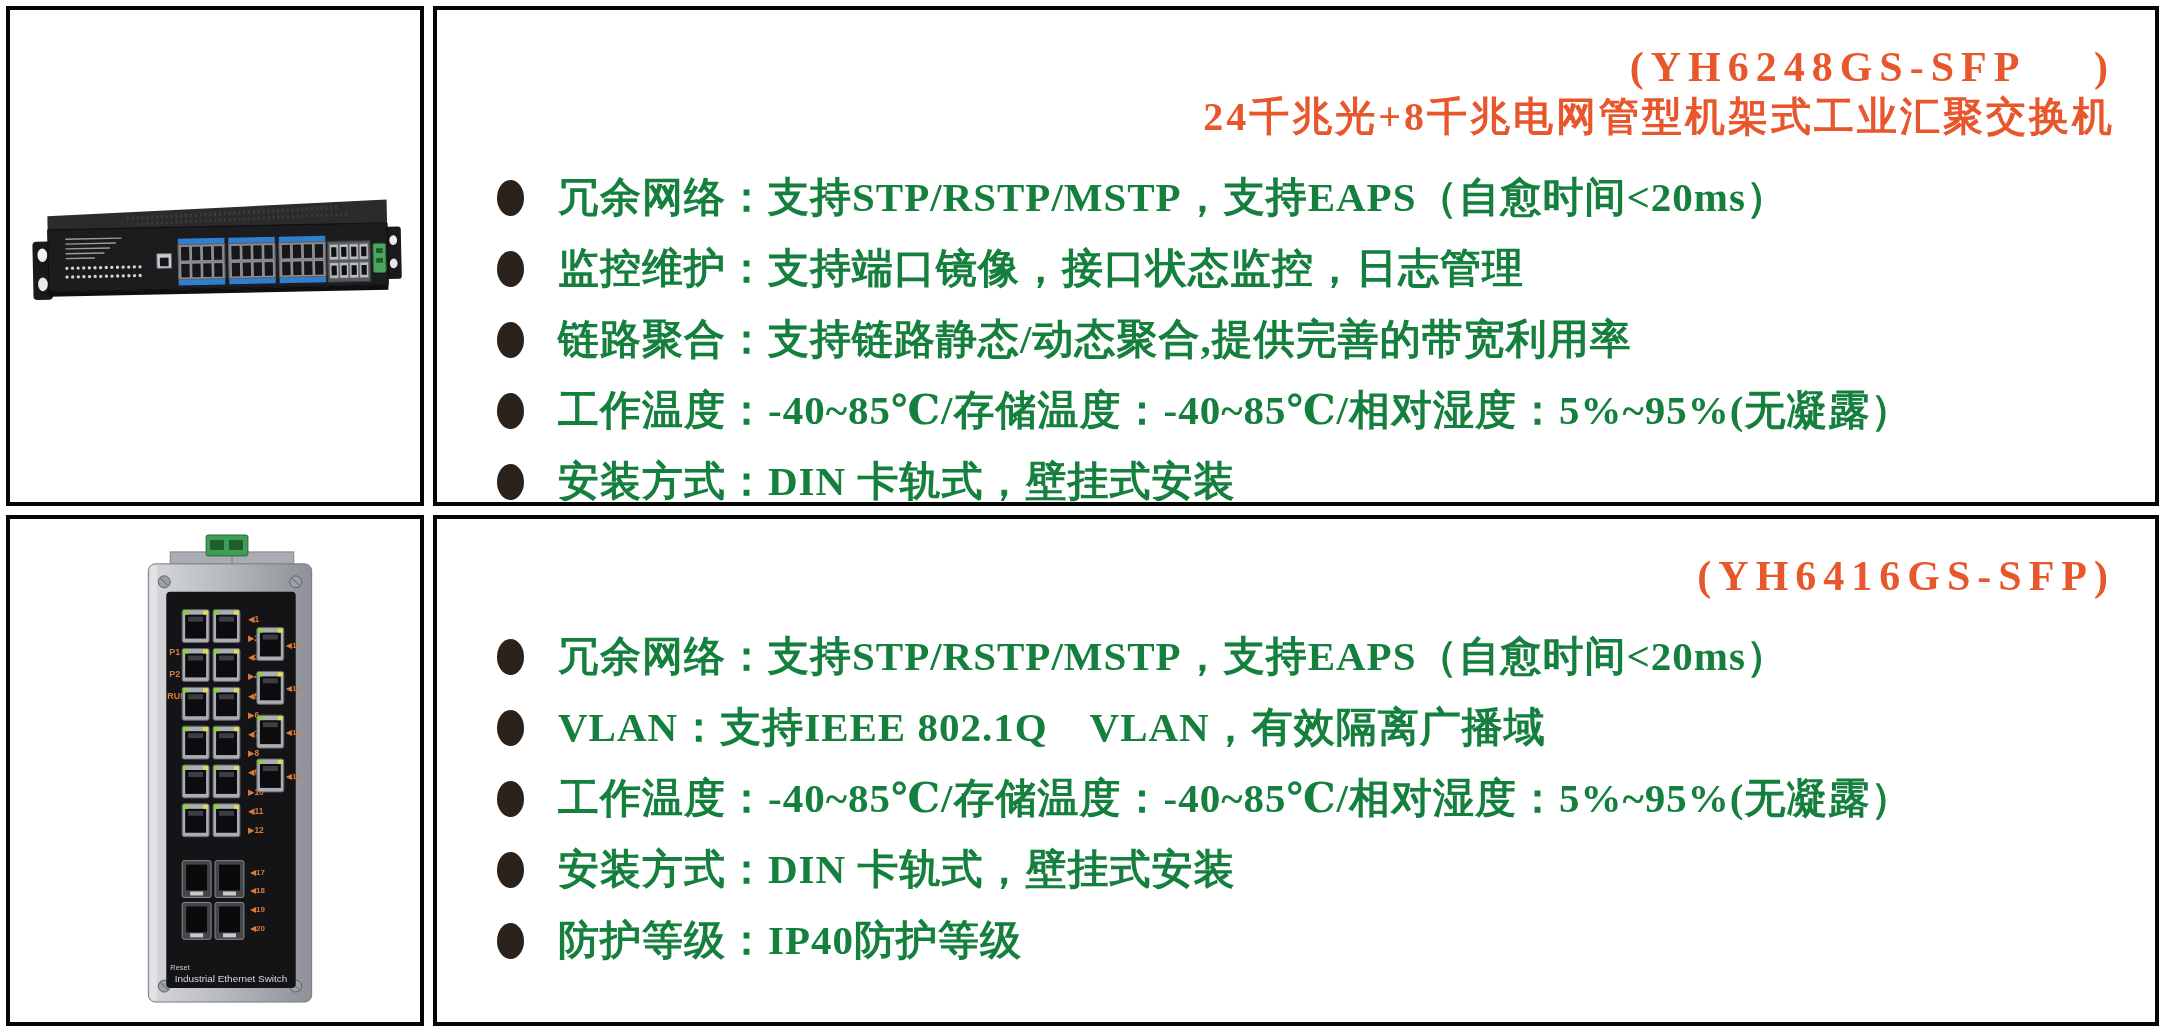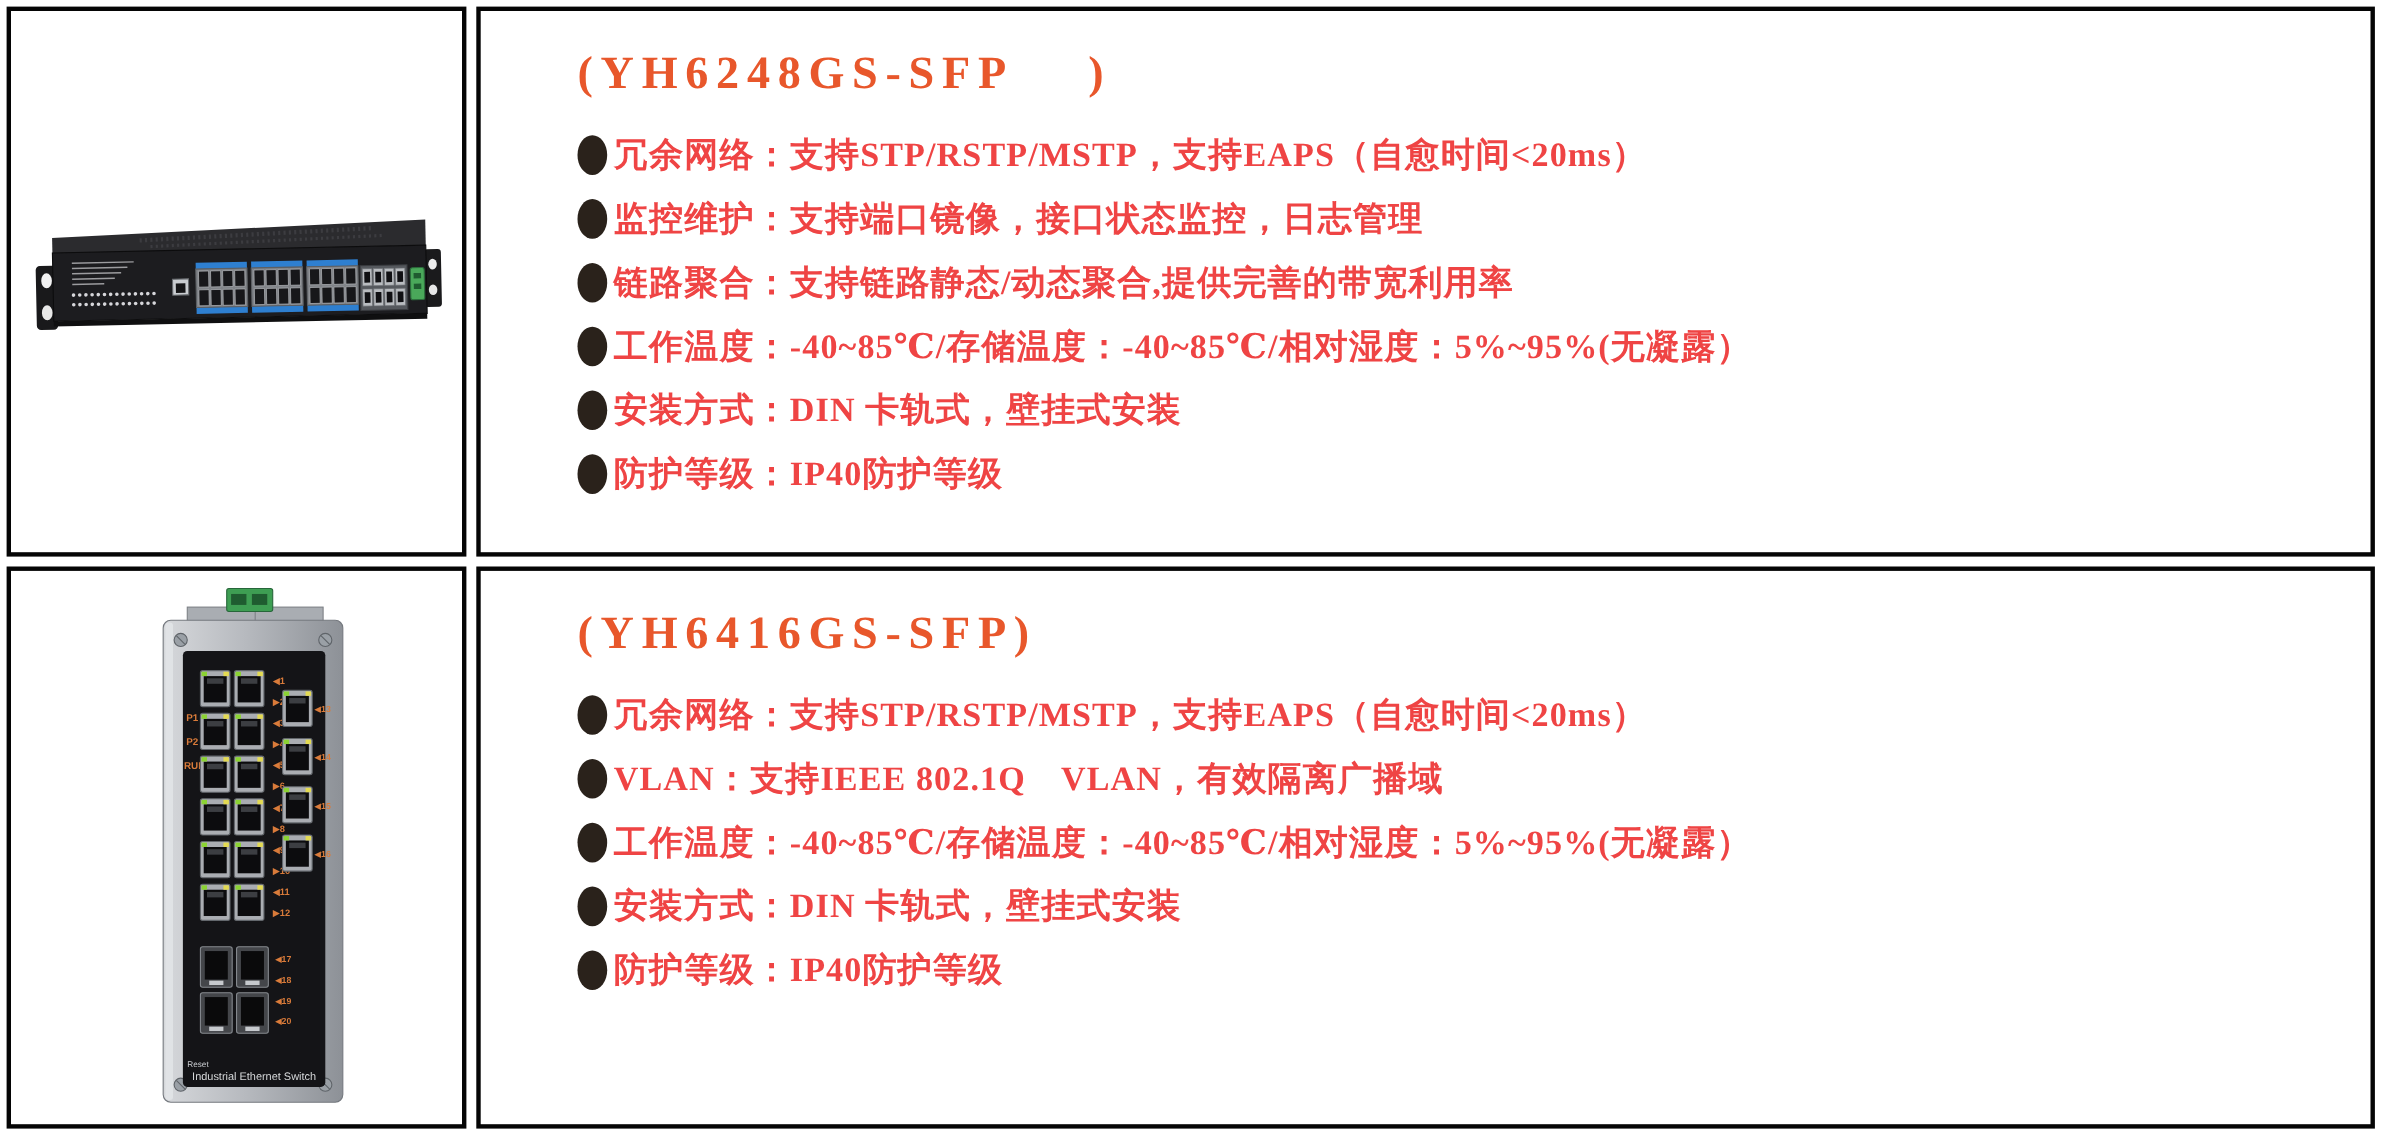--- a/index.html
+++ b/index.html
@@ -12,33 +12,33 @@
     display:grid;width:100%;height:100%;box-sizing:border-box;
     grid-template-columns:418px 1fr;
     grid-template-rows:500px 1fr;
     gap:9px;
   }
   .cell{
     border:4px solid #050505;background:#ffffff;
     box-sizing:border-box;position:relative;
   }
   .photo-cell{display:flex;align-items:center;justify-content:center;}
-  .text-cell{padding:34px 40px 0 88px;}
+  .text-cell{padding:34px 40px 0 60px;text-align:right;}
   .model{
     margin:0;color:#E8572B;font-weight:bold;
     font-size:42px;letter-spacing:7px;white-space:pre;line-height:1.1;
   }
   .prod-title{
     margin:4px 0 0 0;color:#E8572B;font-weight:bold;
     font-size:40px;letter-spacing:3px;line-height:1.15;
   }
   .specs{list-style:none;margin:30px 0 0 0;padding:0;}
   .spec-item{
-    display:flex;align-items:center;gap:6px;margin:0 0 16px 0;
-    color:#ef4444;font-weight:bold;font-size:31px;letter-spacing:1px;
+    display:flex;align-items:center;gap:34px;margin:0 0 16px 0;
+    color:#15803d;font-weight:bold;font-size:41px;letter-spacing:1px;
     white-space:pre;
   }
   .bullet-dot{
     flex:none;width:27px;height:36px;border-radius:50%;background:#2A221B;
   }
   svg text{font-family:"Liberation Sans","DejaVu Sans",sans-serif;}
 </style>
 </head>
 <body>
 
@@ -172,20 +172,21 @@
             <rect x="363" y="93" width="13" height="30" rx="2" fill="#4AA85A" stroke="#2c6e3c"></rect>
             <rect x="366" y="98" width="7" height="5" fill="#1f5c30"></rect>
             <rect x="366" y="108" width="7" height="5" fill="#1f5c30"></rect>
           </g>
         </g>
       </svg>
     </section>
 
     <section class="cell text-cell">
       <h2 class="model">(YH6248GS-SFP    )</h2>
+      <h3 class="prod-title">24千兆光+8千兆电网管型机架式工业汇聚交换机</h3>
       <ul class="specs">
           <li class="spec-item"><span class="bullet-dot"></span><span>冗余网络：支持STP/RSTP/MSTP，支持EAPS（自愈时间&lt;20ms）</span></li>
           <li class="spec-item"><span class="bullet-dot"></span><span>监控维护：支持端口镜像，接口状态监控，日志管理</span></li>
           <li class="spec-item"><span class="bullet-dot"></span><span>链路聚合：支持链路静态/动态聚合,提供完善的带宽利用率</span></li>
           <li class="spec-item"><span class="bullet-dot"></span><span>工作温度：-40~85℃/存储温度：-40~85℃/相对湿度：5%~95%(无凝露）</span></li>
           <li class="spec-item"><span class="bullet-dot"></span><span>安装方式：DIN 卡轨式，壁挂式安装</span></li>
           <li class="spec-item"><span class="bullet-dot"></span><span>防护等级：IP40防护等级</span></li>
         </ul>
     </section>
 

